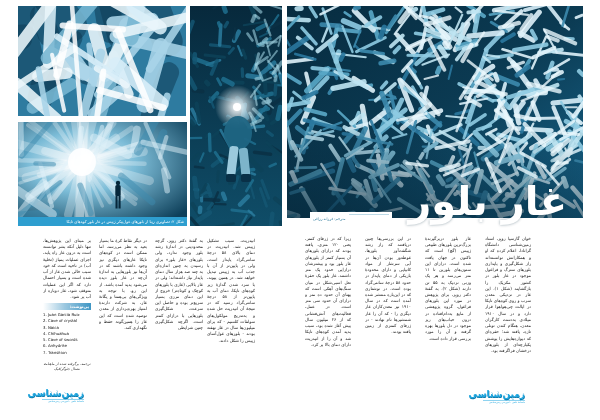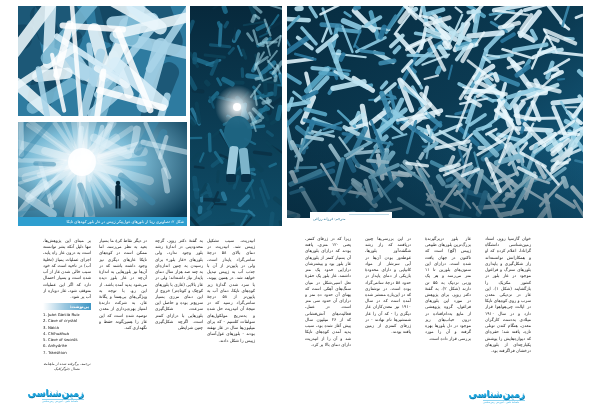--- a/index.html
+++ b/index.html
@@ -27,21 +27,21 @@
   .col-a{position:absolute;left:43px;top:238px;width:48px;}
   .col-a .para{font-size:4.3px;line-height:1.45;text-align:justify;direction:rtl;color:#222;
        height:61px;overflow:hidden;}
   .fn-bar{margin-top:4px;height:7px;background:linear-gradient(to left,#3f96c4,#9cc8e0 55%,rgba(255,255,255,0));
        color:#fff;font-size:4px;line-height:7px;text-align:right;direction:rtl;padding:0 2px;font-weight:bold;}
   .fn-list{direction:ltr;text-align:left;font-size:3.9px;line-height:1.6;color:#111;margin-top:2px;}
   .fn-list div{white-space:nowrap;overflow:hidden;}
   .credit{margin-top:6px;font-size:3.6px;font-style:italic;color:#333;direction:rtl;text-align:center;
        line-height:1.5;}
   
-  .logo{position:absolute;width:42px;text-align:left;}
+  .logo{position:absolute;width:42px;text-align:right;}
   .logo-word{color:#21a7df;font-weight:bold;font-size:9px;line-height:1.05;direction:rtl;
        text-shadow:0.5px 0.5px 0 #0d7cae;}
   .logo-tag{font-size:2.3px;color:#21a7df;line-height:1.2;margin-top:1px;letter-spacing:.2px;
        border-top:.5px solid #8fd3f0;padding-top:.7px;direction:rtl;}
 </style>
 </head>
 <body>
 
 <div id="stage">
 
@@ -843,20 +843,21 @@
         <rect x="207.5337379479315" y="5.695723979035392" width="34.67946944804862" height="2.2606894527561963" rx="1.1303447263780981" fill="#eaf7fd" opacity="0.8" transform="rotate(7.117716749198735 224.87347267195582 6.8260687054134905)"></rect>
         <rect x="184.58897746005096" y="31.462259234278463" width="16.840858995448798" height="2.291917843045667" rx="1.1459589215228334" fill="#eaf7fd" opacity="0.8" transform="rotate(-57.01056366786361 193.00940695777535 32.608218155801296)"></rect>
         <rect x="105.57979937503114" y="3.524849164416082" width="29.727093952707946" height="4.402128358138725" rx="2.2010641790693626" fill="#eaf7fd" opacity="0.8" transform="rotate(-53.11788142193109 120.44334635138512 5.725913343485445)"></rect>
         <rect x="187.06316648074426" y="139.4083590209484" width="34.55889841122553" height="2.729302242398262" rx="1.364651121199131" fill="#eaf7fd" opacity="0.8" transform="rotate(-30.156707386486232 204.34261568635702 140.77301014214754)"></rect>
         <rect x="226.2577265263535" y="109.46909586922266" width="23.73987492453307" height="4.1055200942792" rx="2.0527600471396" fill="#eaf7fd" opacity="0.8" transform="rotate(12.041206699796021 238.12766398862004 111.52185591636226)"></rect>
         <rect x="249.6910708246287" y="167.616599013214" width="27.429827563930303" height="2.7145016991999" rx="1.35725084959995" fill="#eaf7fd" opacity="0.8" transform="rotate(49.69148535747081 263.40598460659385 168.97384986281395)"></rect>
         <rect x="228.68127703573555" y="14.24460892227944" width="21.562195697799325" height="4.385019445093349" rx="2.1925097225466743" fill="#eaf7fd" opacity="0.8" transform="rotate(-55.534915337339044 239.4623748846352 16.437118644826114)"></rect>
         <rect x="255.16441978048533" y="29.019883469911292" width="36.42192398943007" height="3.96616266714409" rx="1.983081333572045" fill="#eaf7fd" opacity="0.8" transform="rotate(23.173676715232432 273.37538177520037 31.002964803483337)"></rect>
         <rect x="175.9428114236798" y="93.43391959683504" width="20.31090905936435" height="4.157405637437478" rx="2.078702818718739" fill="#eaf7fd" opacity="0.8" transform="rotate(29.913131999783218 186.098265953362 95.51262241555378)"></rect>
       </svg>
+    <div class="article-title">غار بلور</div>
   </div>
 
   <div class="byline-box">
     <span class="byline-rule"></span>
     <span>مترجم: فرزانه رزاقی</span>
   </div>
 
   <div class="col rp-col" style="left:485px;width:46px;">خوان گارسیا رویِز، استاد زمین‌شناسی دانشگاه گرانادا، اعلام کرده که او و همکارانش توانسته‌اند راز شکل‌گیری و پایداری بلورهای سترگ و فراغول موجود در غار بلور در کشور مکزیک را بازگشایند (شکل ۱). این غار در نزدیکی معدن سرب و روی کوه‌های نایکا در ایالت چی‌هواهوا قرار دارد و در سال ۱۹۱۰ میلادی به‌دست کارگران معدن، هنگام کندن تونلی تازه، یافته شد؛ حفره‌ای که دیواره‌هایش را پوشش یکپارچه‌ای از بلورهای درخشان فراگرفته بود.</div>
   <div class="col rp-col" style="left:425px;width:46px;">غار بلور دربرگیرندهٔ بزرگ‌ترین بلورهای طبیعی ژیپس (گچ) است که تاکنون در جهان یافت شده است. درازای این ستون‌های بلورین تا ۱۱ متر می‌رسد و هر یک وزنی نزدیک به ۵۵ تن دارند (شکل ۲). به گفتهٔ دکتر رویِز، برای پژوهش در مورد این بلورهای فراغول، گروه پژوهشی از مایع به‌دام‌افتاده در درون حباب‌های ریز موجود در دل بلورها بهره گرفته و آن را مورد بررسی قرار داده است.</div>
   <div class="col rp-col" style="left:365px;width:46px;">در این بررسی‌ها چنین دریافتند که راز رشد شگفت‌آور بلورها، غوطه‌ور بودن آن‌ها در آبی سرشار از مواد کانیایی و دارای محدودهٔ باریکی از دمای پایدار در حدود ۵۸ درجهٔ سانتی‌گراد بوده است. در نوشتاری که در این‌باره منتشر شده آمده است که در سال ۱۹۱۰ نیز معدن‌کاران غار دیگری را - که آن را غار شمشیرها نام نهادند - در ژرفای کمتری از زمین یافته بودند.</div>

